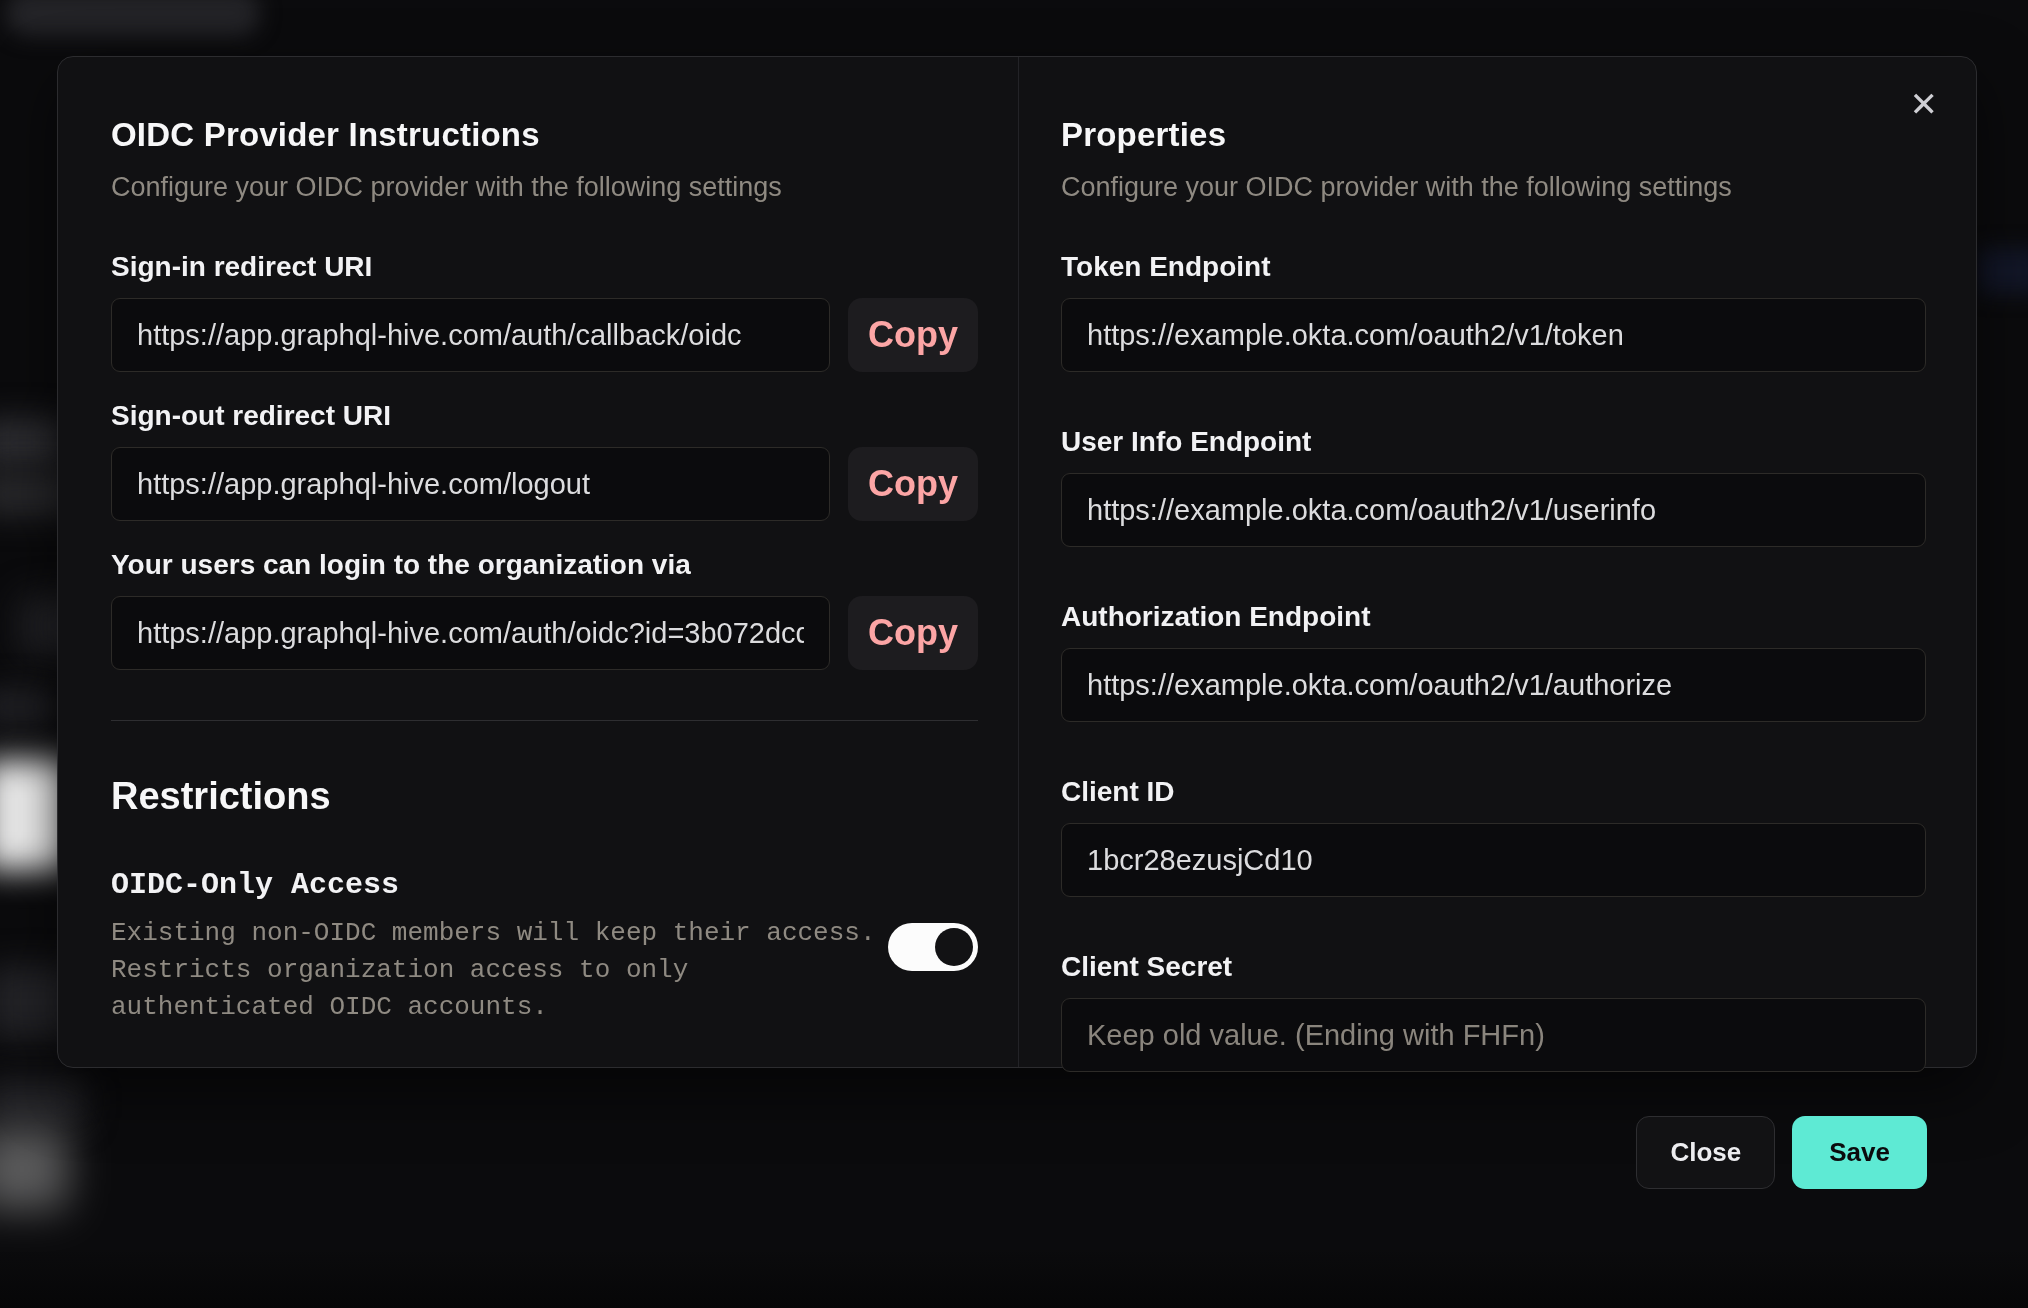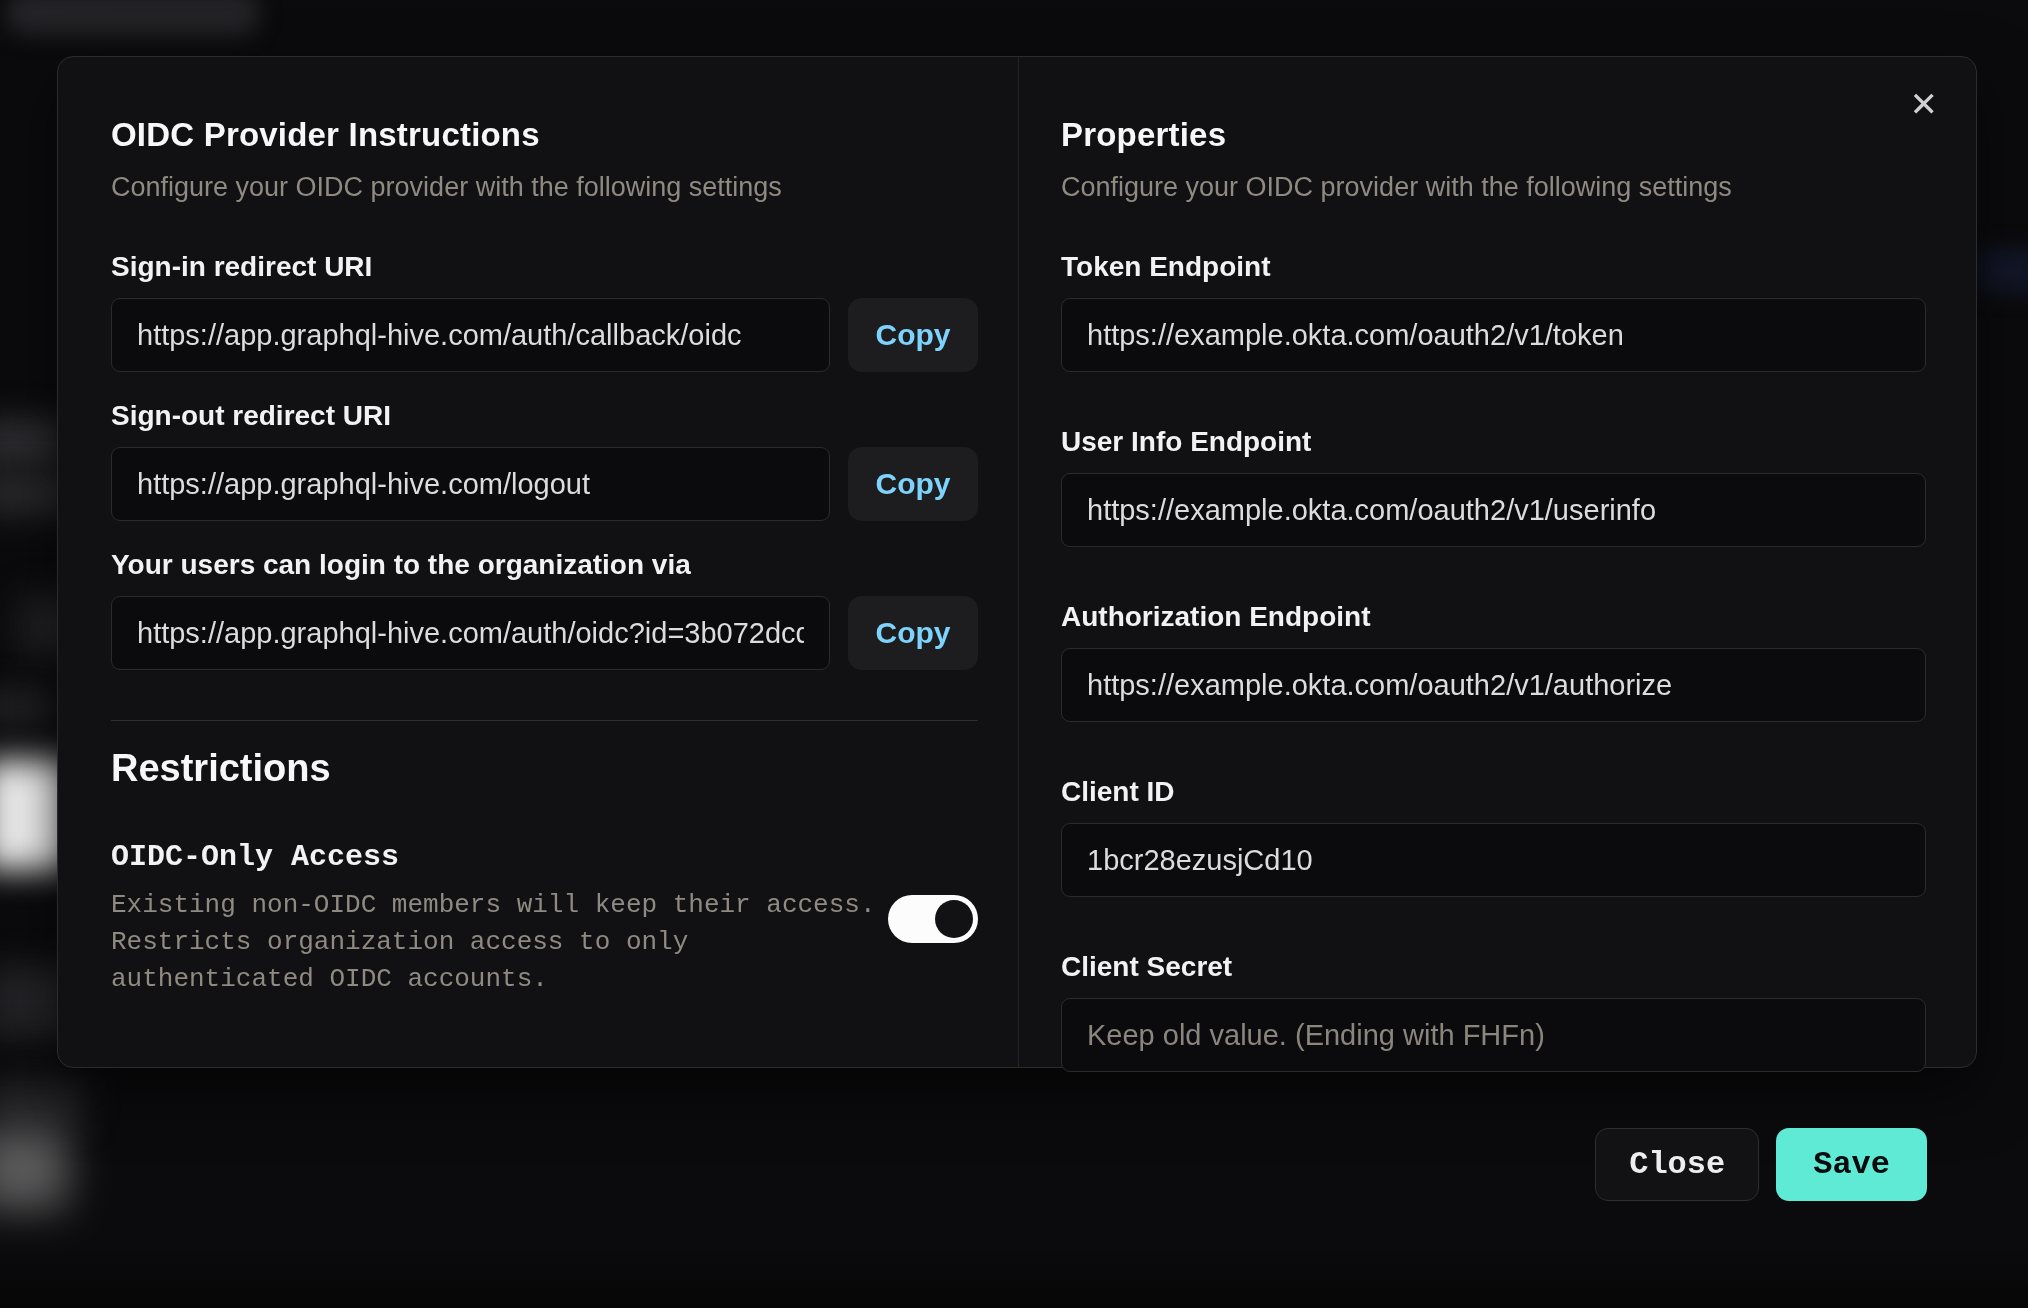--- a/index.html
+++ b/index.html
@@ -56,27 +56,27 @@
     padding:0 25px; font-size:29px; color:#dcdcde;
     font-family:"Liberation Sans","DejaVu Sans",sans-serif;
     outline:none; white-space:nowrap; overflow:hidden; text-overflow:clip;
   }
   .text-input::placeholder { color:#8a857d; }
   .col-left .text-input { width:719px; }
   .col-right .text-input { width:866px; }
 
   .copy-btn {
     width:130px; height:74px; border:none; border-radius:14px;
-    background:#1d1c1f; color:#7dd3fc; font-size:30px; font-weight:600;
+    background:#1d1c1f; color:#fca5a5; font-size:36px; font-weight:600;
     font-family:"Liberation Sans","DejaVu Sans",sans-serif; cursor:pointer;
   }
 
   .divider { margin-top:50px; width:867px; border:none; border-top:1px solid #2e2e31; }
 
-  h3 { margin-top:24px; font-size:38px; line-height:46px; font-weight:700; color:#f7f7f8; }
+  h3 { margin-top:52px; font-size:38px; line-height:46px; font-weight:700; color:#f7f7f8; }
 
   .toggle-row { margin-top:48px; width:867px; display:flex; justify-content:space-between; align-items:center;font-family:Liberation Mono, monospace; }
   .toggle-label { font-size:30px; line-height:36px; font-weight:600; color:#f2f2f4; }
   .toggle-desc { margin-top:12px; font-size:26px; line-height:37px; color:#8f8a82; }
 
   .switch {
     position:relative; width:90px; height:48px; border-radius:26px;
     background:#fcfcfc; flex-shrink:0; cursor:pointer;
   }
   .switch .knob {
@@ -86,23 +86,22 @@
 
   .close-x {
     position:absolute; top:30px; right:38px;
     background:none; border:none; cursor:pointer;
     font-size:34px; line-height:34px; color:#cfcfd4;
     font-family:"DejaVu Sans",sans-serif; font-weight:400;
   }
 
   .footer { margin-top:44px; width:866px; display:flex; justify-content:flex-end; gap:17px; }
   .btn {
-    height:73px; border-radius:13px; font-size:32px; font-weight:600; cursor:pointer;
-    font-family:Liberation Mono, monospace;
-    margin-top:12px;
+    height:73px; border-radius:13px; font-size:26px; font-weight:600; cursor:pointer;
+    font-family:Liberation Sans, sans-serif;
   }
   .btn-close { min-width:137px; padding:0 33px; background:#121214; border:1px solid #2e2e31; color:#ededf0; }
   .btn-save  { min-width:125px; padding:0 37px; background:#5eead4; border:none; color:#0b0b0d; }
 </style>
 </head>
 <body>
 
 <div class="blob blob-topbar"></div>
 <div class="blob blob-l1"></div>
 <div class="blob blob-l2"></div>

